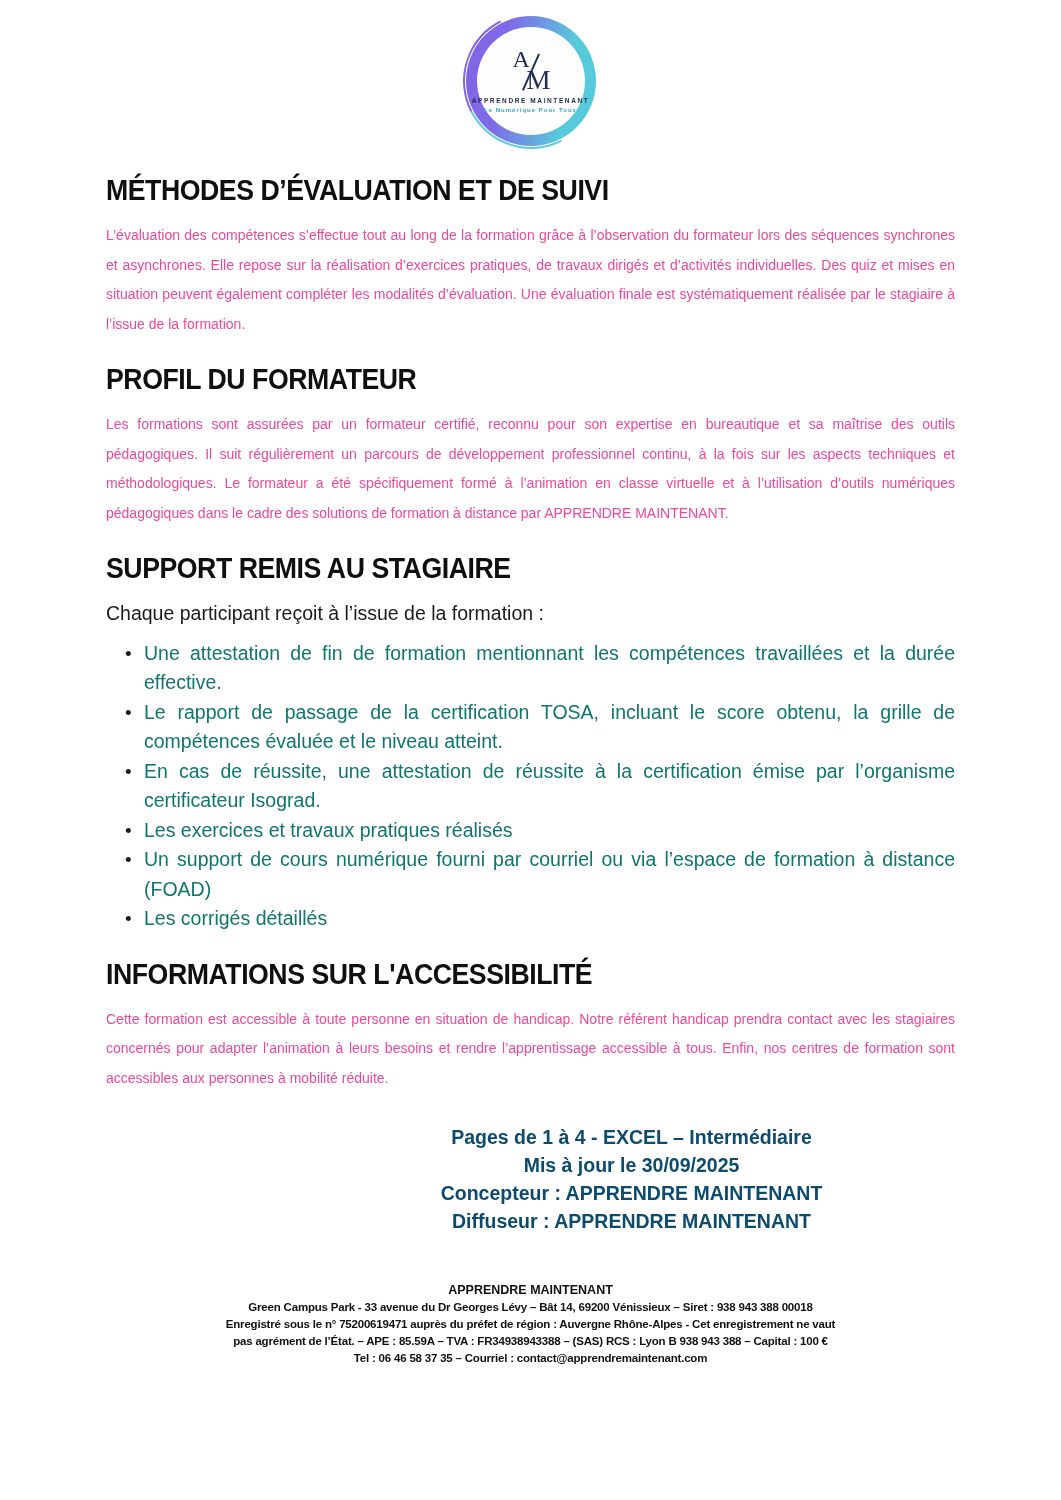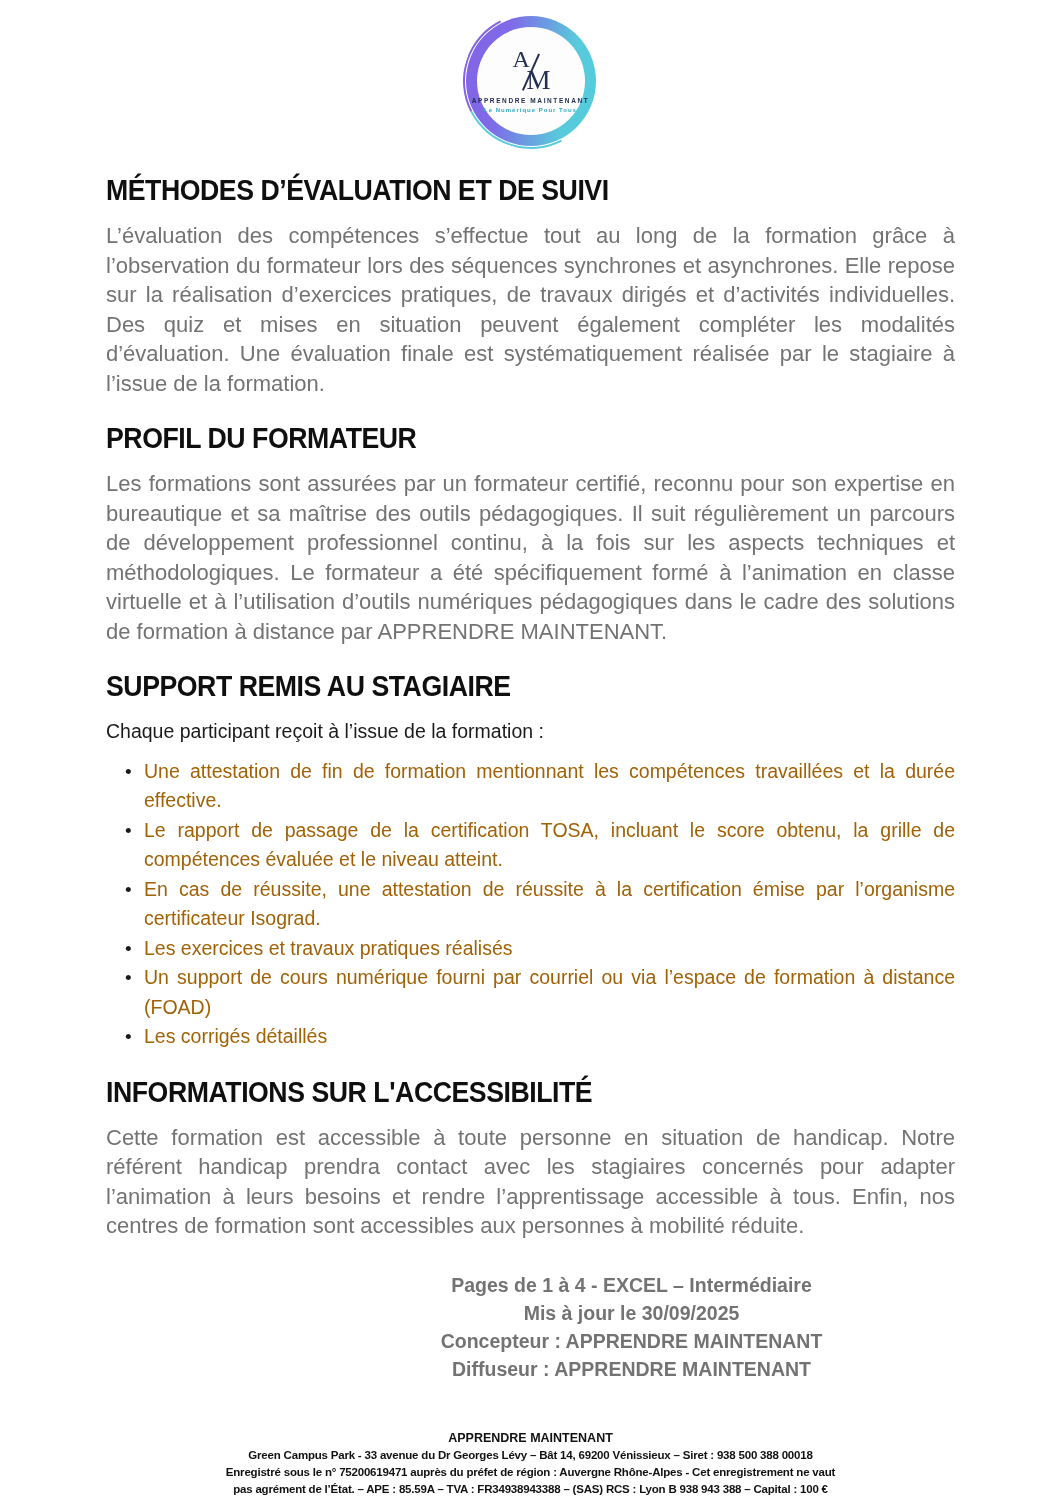--- a/index.html
+++ b/index.html
@@ -54,32 +54,32 @@
   
   h1{
     font-size:29px;line-height:36px;font-weight:bold;color:#0f0f0f;
     margin:0;letter-spacing:-0.5px;
     transform:scaleX(0.92);transform-origin:left center;
     white-space:nowrap;
   }
   .h-first{margin-top:26px;}
   .h-next{margin-top:22px;}
   p.body{
-    font-size:22px;line-height:29.5px;text-align:justify;
-    margin:13px 0 0 0;color:#737373;
+    font-size:14px;line-height:29.5px;text-align:justify;
+    margin:13px 0 0 0;color:#ec4899;
   }
   p.intro{
     font-size:19.5px;line-height:29.5px;margin:13px 0 10px 0;text-align:left;
   }
   ul.bullets{
     list-style:none;margin:0;padding:0;
   }
   ul.bullets li{
     position:relative;padding-left:38px;
-    font-size:19.5px;line-height:29.5px;text-align:justify;color:#a16207;
+    font-size:19.5px;line-height:29.5px;text-align:justify;color:#0f766e;
   }
   ul.bullets li::before{
     content:"\2022";position:absolute;left:19px;top:0;
     font-size:19px;color:#1b1b1b;
   }
   
   .meta{
     margin-top:30px;
     padding-left:202px;
     text-align:center;
@@ -124,28 +124,28 @@
     <li>Le rapport de passage de la certification TOSA, incluant le score obtenu, la grille de compétences évaluée et le niveau atteint.</li>
     <li>En cas de réussite, une attestation de réussite à la certification émise par l’organisme certificateur Isograd.</li>
     <li>Les exercices et travaux pratiques réalisés</li>
     <li>Un support de cours numérique fourni par courriel ou via l’espace de formation à distance (FOAD)</li>
     <li>Les corrigés détaillés</li>
   </ul>
 
   <h1 class="h-next">INFORMATIONS SUR L'ACCESSIBILITÉ</h1>
   <p class="body">Cette formation est accessible à toute personne en situation de handicap. Notre référent handicap prendra contact avec les stagiaires concernés pour adapter l’animation à leurs besoins et rendre l’apprentissage accessible à tous. Enfin, nos centres de formation sont accessibles aux personnes à mobilité réduite.</p>
 
-  <div class="meta" style="color: #737373;">
+  <div class="meta" style="color: #0c4a6e;">
     <div>Pages de 1 à 4 - EXCEL – Intermédiaire</div>
     <div>Mis à jour le 30/09/2025</div>
     <div>Concepteur : APPRENDRE MAINTENANT</div>
     <div>Diffuseur : APPRENDRE MAINTENANT</div>
   </div>
 
   <div class="footer">
     <div class="footer-title">APPRENDRE MAINTENANT</div>
-    <div class="footer-line">Green Campus Park - 33 avenue du Dr Georges Lévy – Bât 14, 69200 Vénissieux  – Siret : 938 500 388 00018</div>
+    <div class="footer-line">Green Campus Park - 33 avenue du Dr Georges Lévy – Bât 14, 69200 Vénissieux  – Siret : 938 943 388 00018</div>
     <div class="footer-line">Enregistré sous le n° 75200619471 auprès du préfet de région : Auvergne Rhône-Alpes - Cet enregistrement ne vaut</div>
     <div class="footer-line">pas agrément de l’État. – APE : 85.59A – TVA : FR34938943388 – (SAS) RCS : Lyon B 938 943 388 – Capital : 100 €</div>
     <div class="footer-line">Tel : 06 46 58 37 35 – Courriel : contact@apprendremaintenant.com</div>
   </div>
 
 </div>
 
 </body></html>

